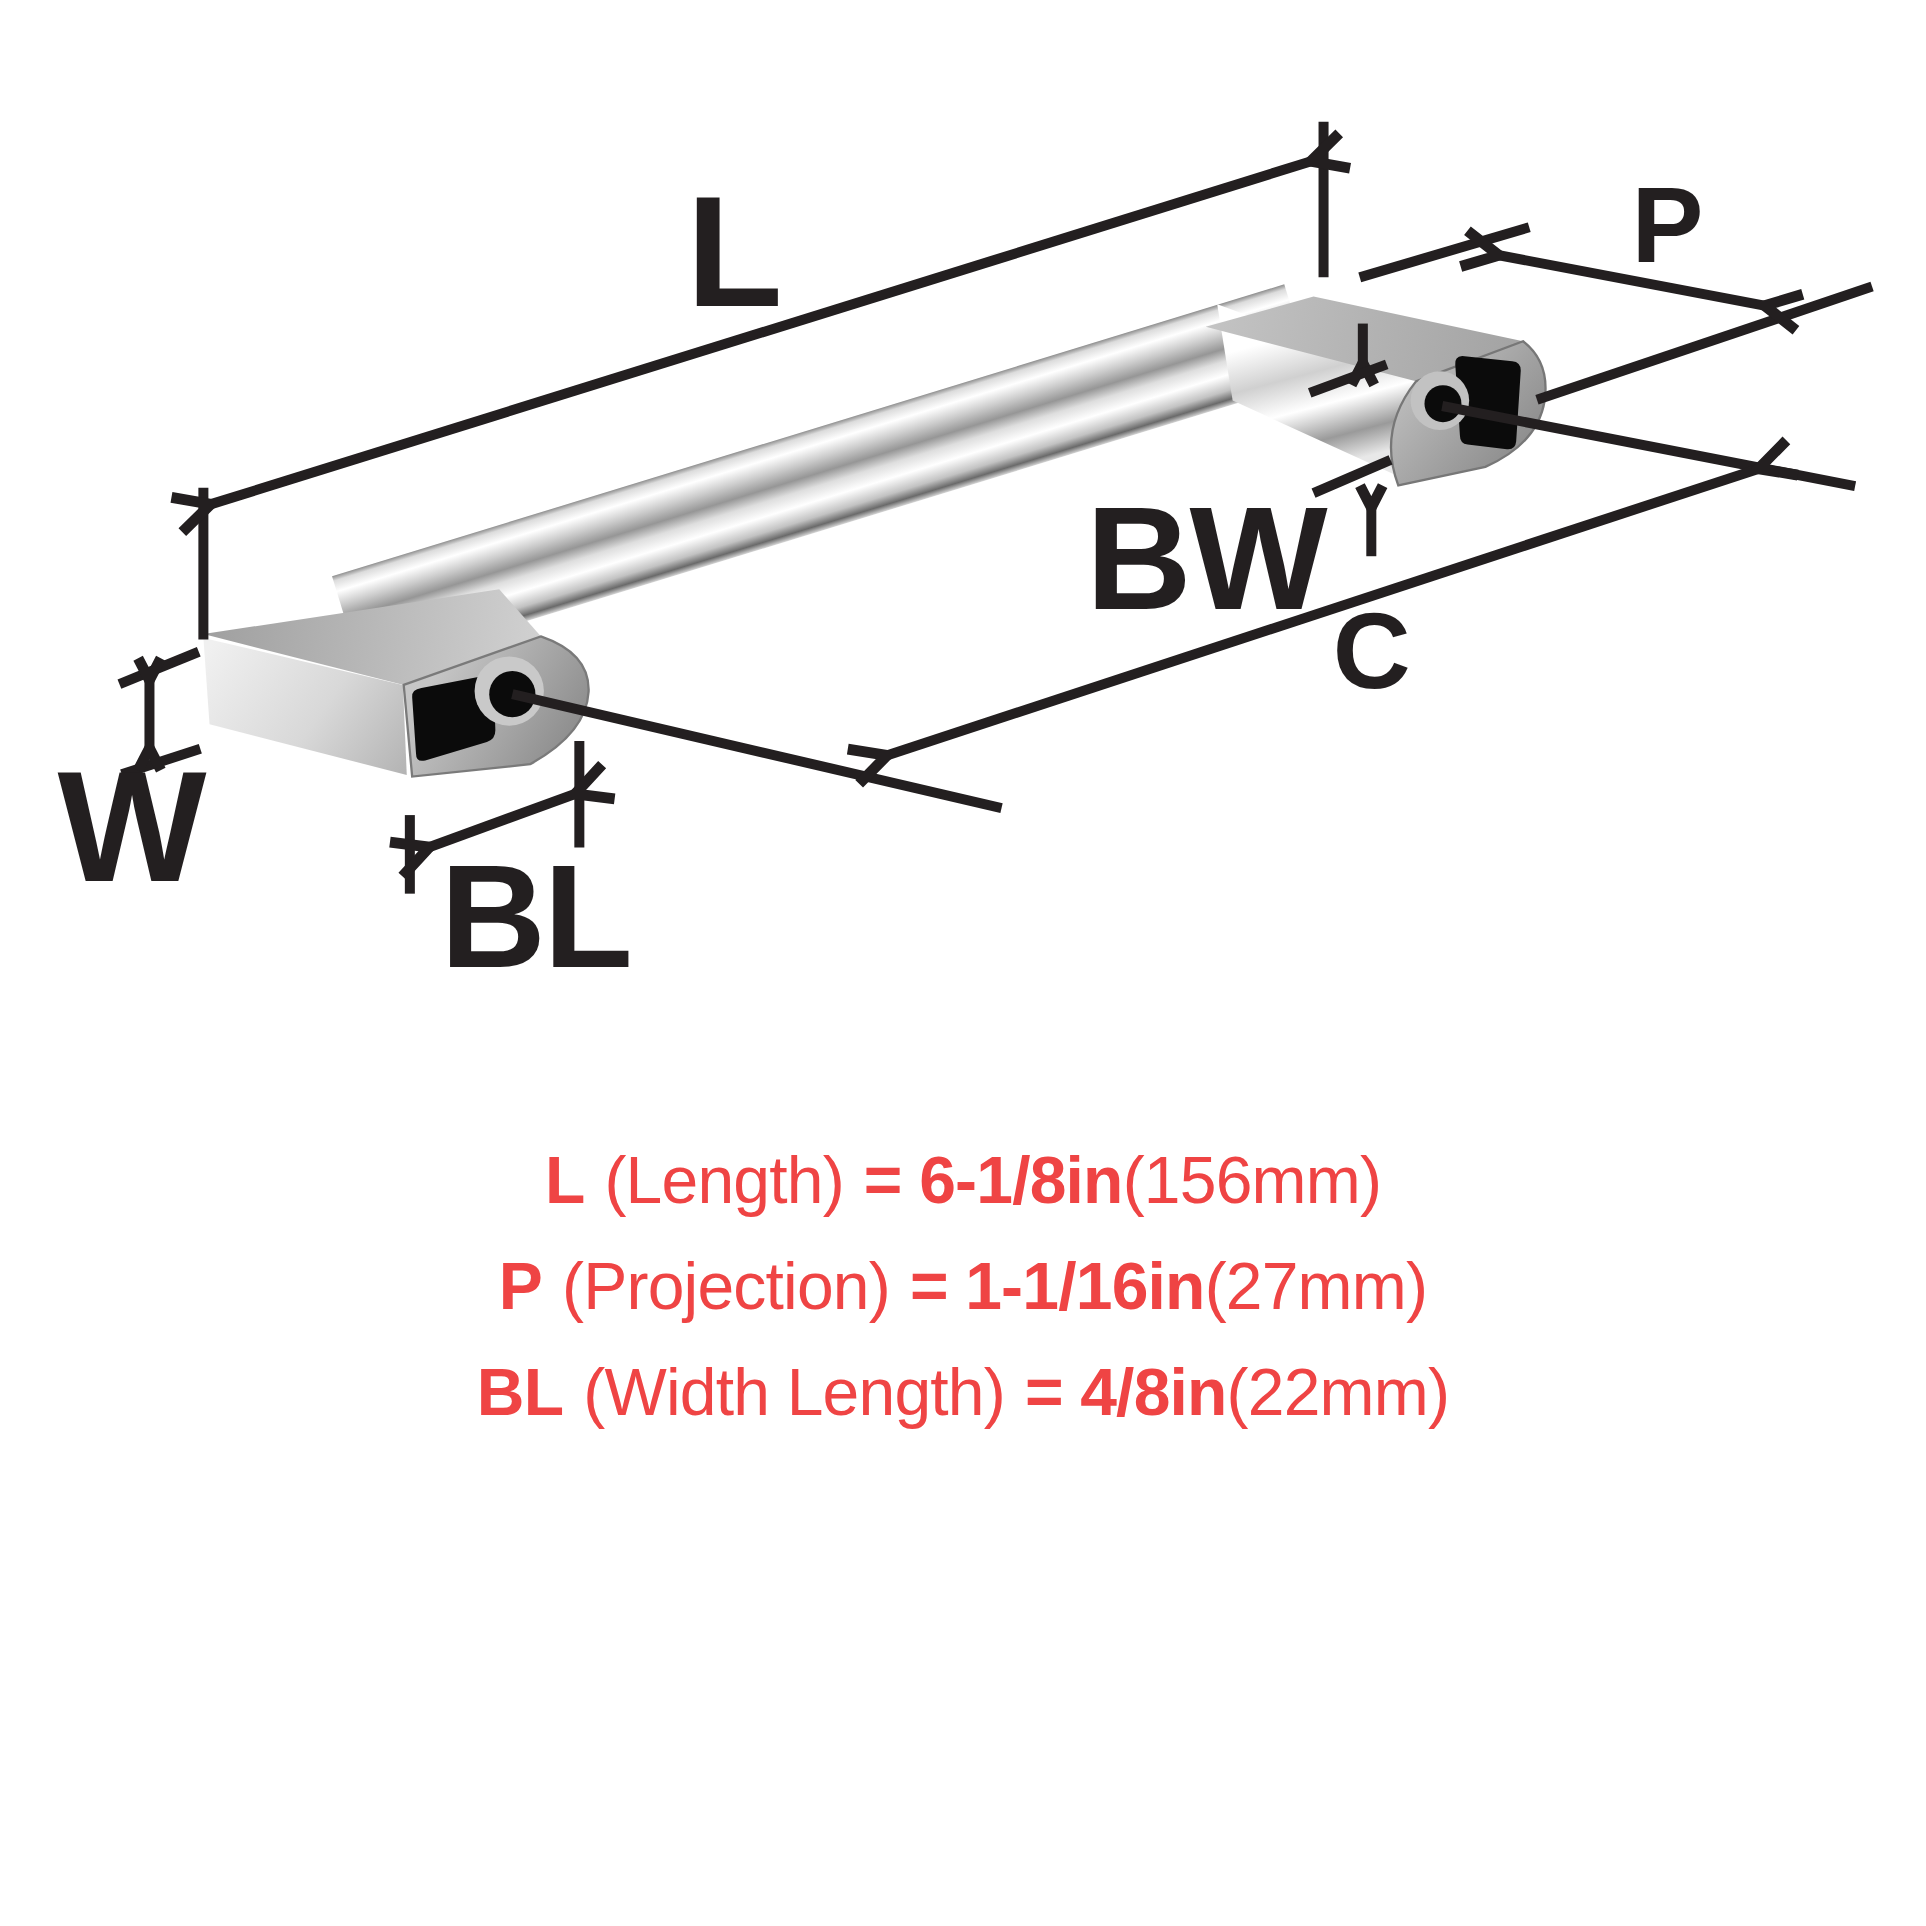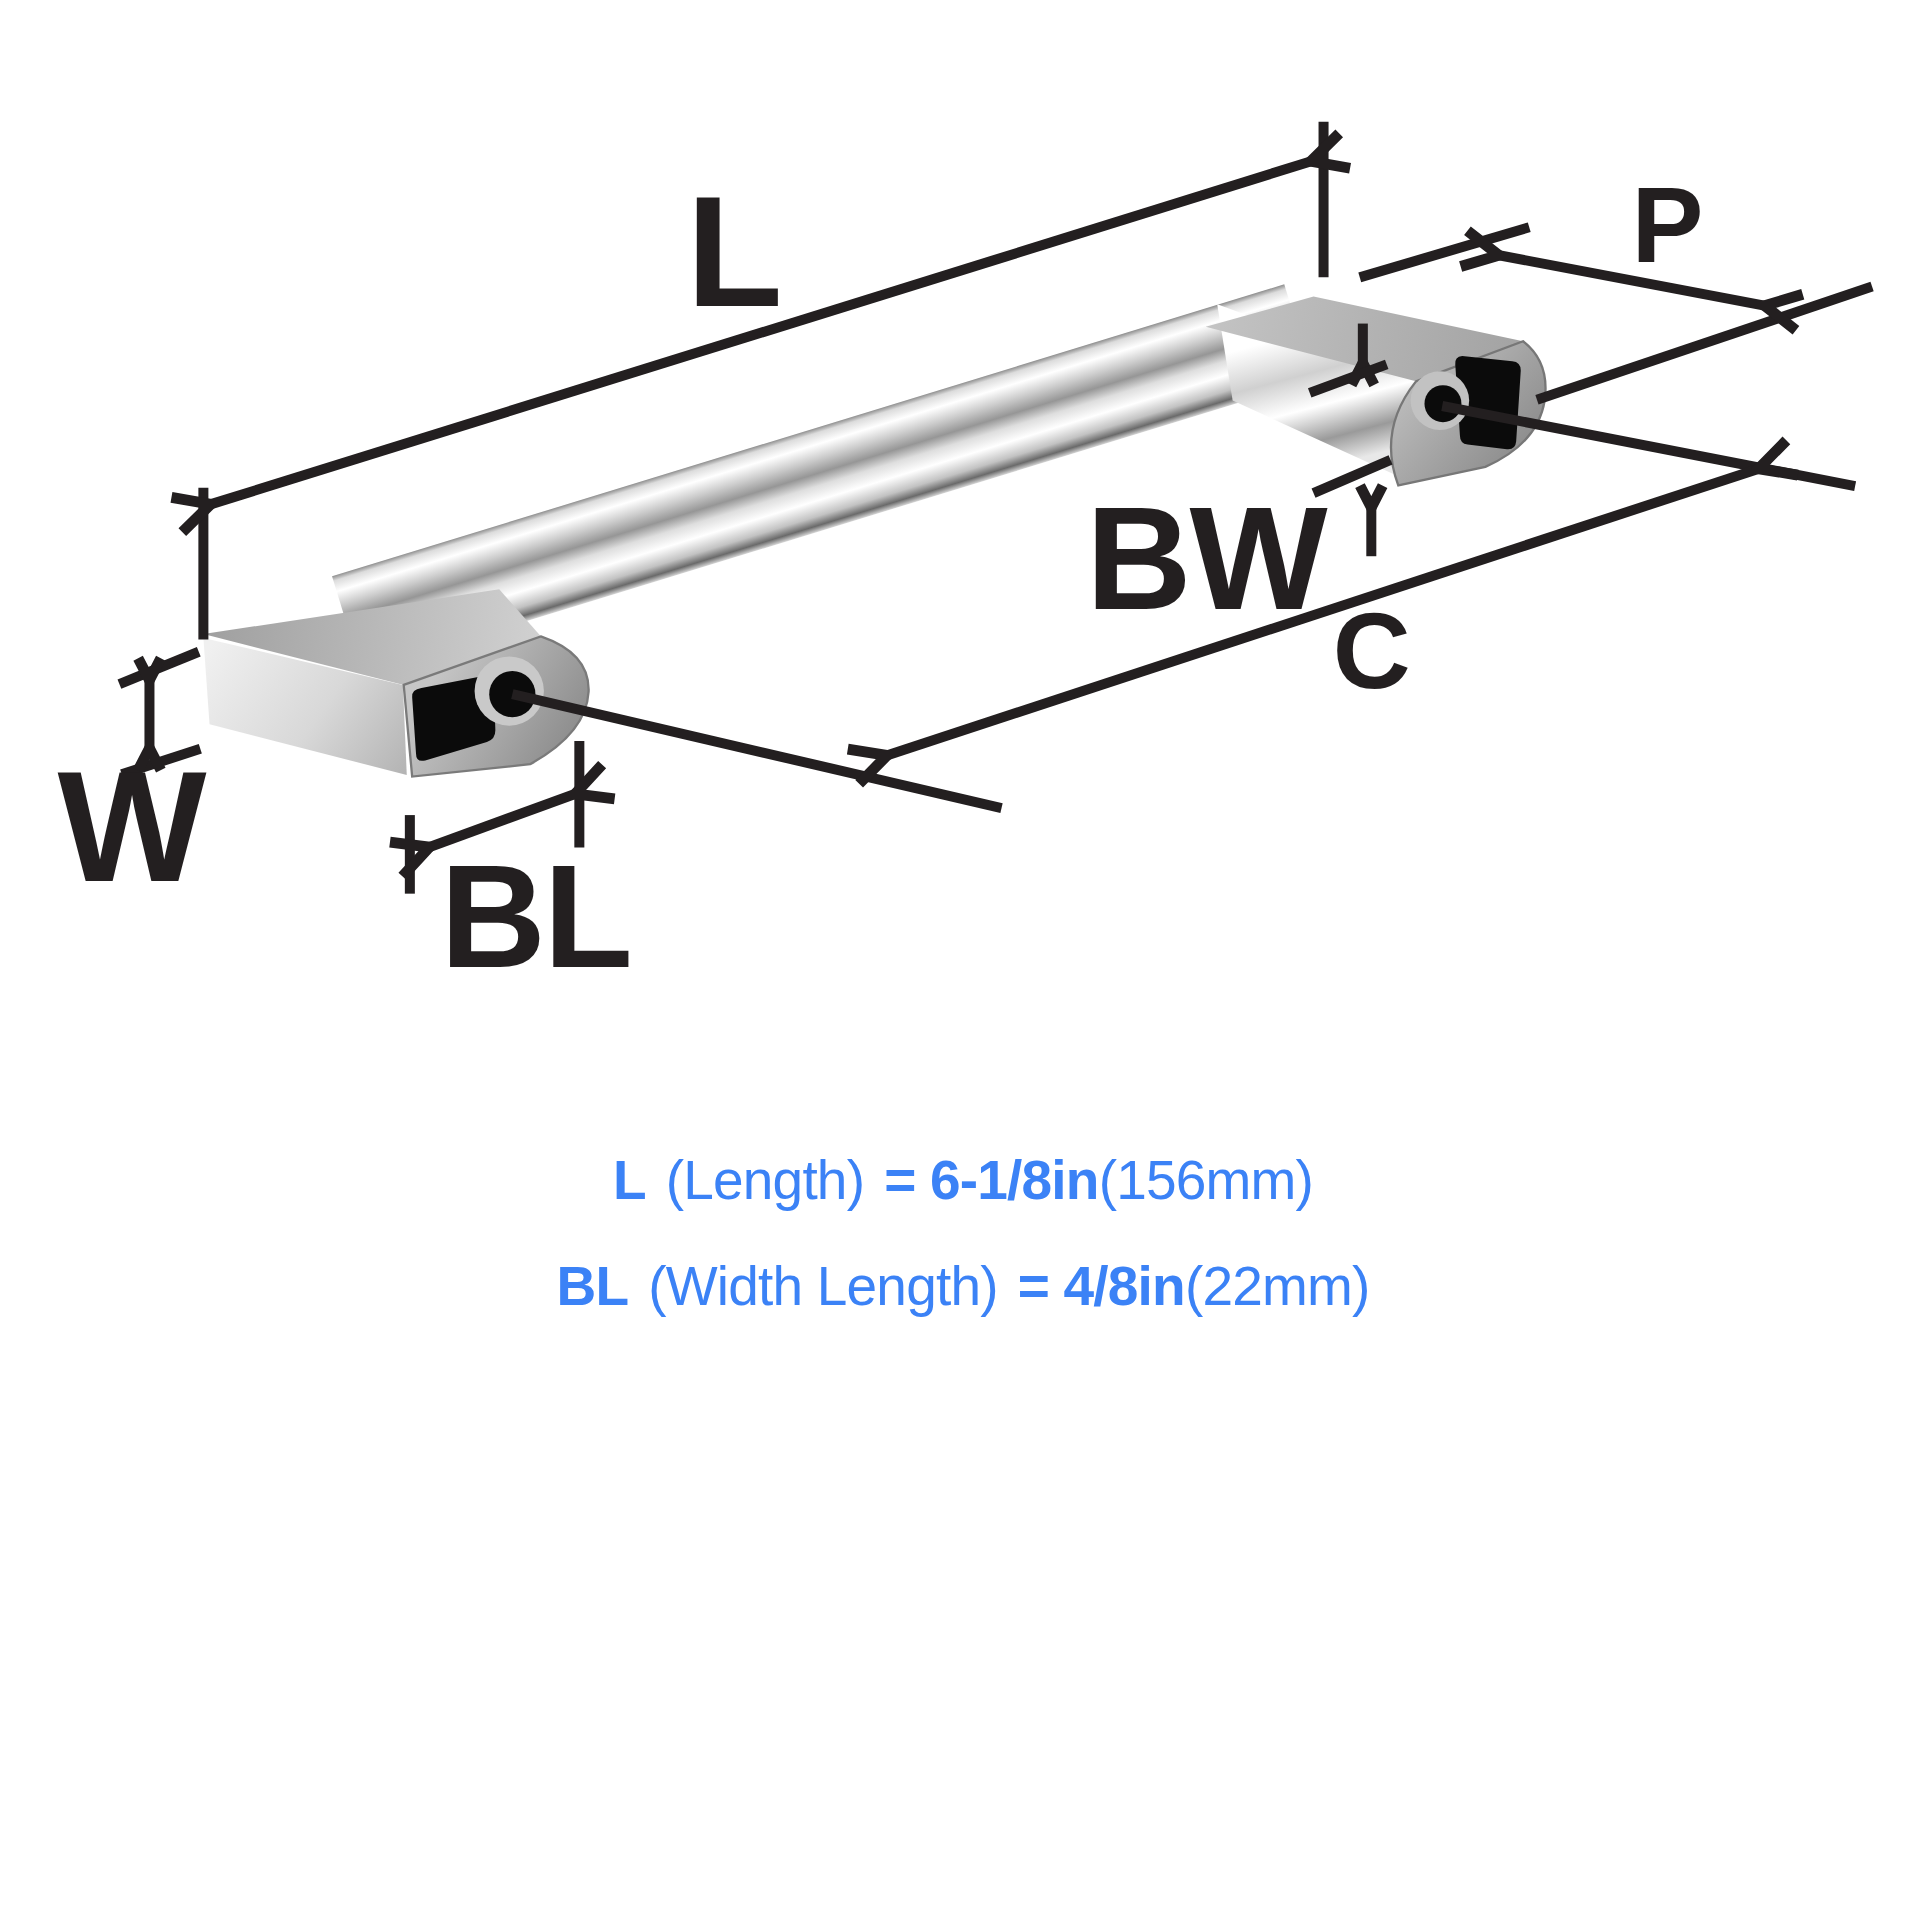--- a/index.html
+++ b/index.html
@@ -30,22 +30,22 @@
   }
   .lbl-lg { font-size: 205px; }
   .lbl-md { font-size: 190px; }
   .lbl-sm { font-size: 140px; letter-spacing: -1px; }
   .specs {
     position: absolute;
     left: 0;
     right: 0;
     top: 1127px;
     text-align: center;
-    color: #3b82f6;
-    font-size: 55px;
+    color: #ef4444;
+    font-size: 66px;
     line-height: 106px;
     letter-spacing: -0.8px;
     white-space: nowrap;
   }
   .spec-row { width: 100%; }
   .sym, .val { font-weight: 700; }
   .nm, .met { font-weight: 400; }
   .nm { margin: 0 20px; }
 </style>
 </head>
@@ -165,17 +165,18 @@
       <text class="dim-label lbl-sm" x="2164" y="340">P</text>
       <text class="dim-label lbl-md" x="1565" y="790">BW</text>
       <text class="dim-label lbl-sm" x="1780" y="893">C</text>
       <text class="dim-label lbl-lg" x="170" y="1143">W</text>
       <text class="dim-label lbl-md" x="695" y="1255">BL</text>
     </g>
   </svg>
 
   <div class="specs">
     <div class="spec-row"><span class="sym">L</span><span class="nm">(Length)</span><span class="val">= 6-1/8in</span><span class="met">(156mm)</span></div>
+    <div class="spec-row"><span class="sym">P</span><span class="nm">(Projection)</span><span class="val">= 1-1/16in</span><span class="met">(27mm)</span></div>
     <div class="spec-row"><span class="sym">BL</span><span class="nm">(Width Length)</span><span class="val">= 4/8in</span><span class="met">(22mm)</span></div>
   </div>
 
 </div>
 
 
 </body></html>

